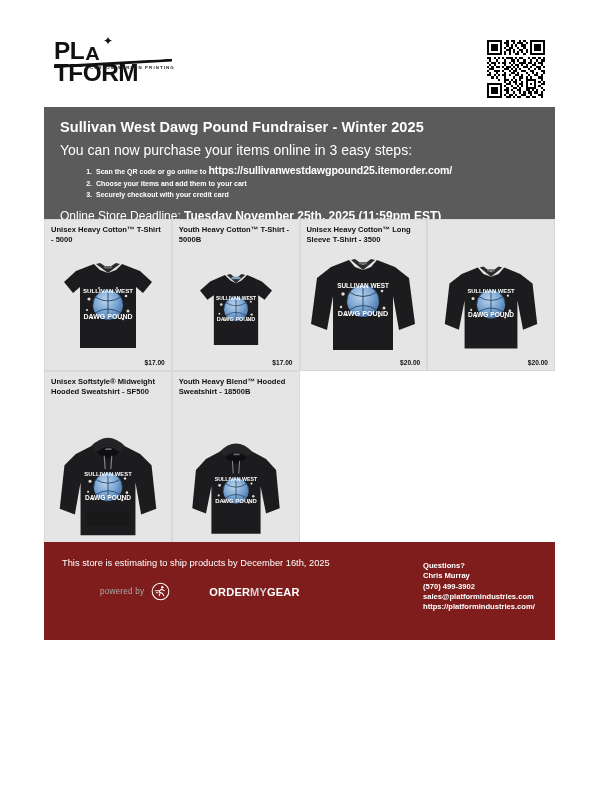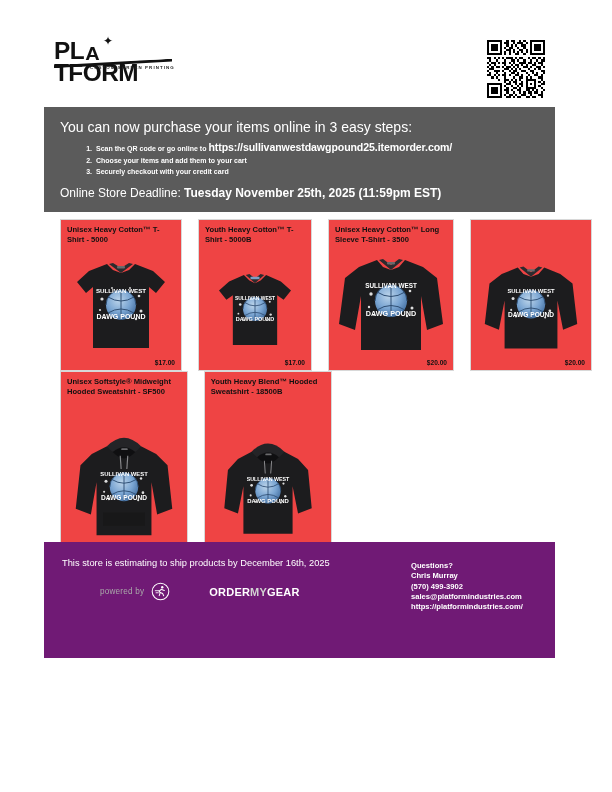--- a/index.html
+++ b/index.html
@@ -134,26 +134,25 @@
     width: 511px;
   }
   .prow {
     display: flex;
     gap: 0;
   }
   .card {
     width: 127.75px;
     box-sizing: border-box;
     border: 1px solid #d8d8d8;
-    background: #ef4444;
+    background: #e5e5e5;
     padding: 5px 6px 4px 6px;
     position: relative;
     display: flex;
     flex-direction: column;
-    margin-left: 16px;
   }
   .row1 .card { height: 152px; }
   .row2 .card { height: 185px; }
   .card-title {
     font-size: 7.6px;
     font-weight: bold;
     line-height: 9.6px;
     color: #111;
     min-height: 19px;
   }
@@ -173,22 +172,22 @@
   }
 
   .garment { display: block; }
 
   
   .footer {
     position: absolute;
     left: 44px;
     top: 542px;
     width: 511px;
-    height: 116px;
-    background: #701a75;
+    height: 98px;
+    background: #7f1d1d;
     color: #fff;
     box-sizing: border-box;
   }
   .ship-text {
     position: absolute;
     left: 18px;
     top: 16px;
     font-size: 9.3px;
   }
   .omg {
@@ -210,21 +209,21 @@
     font-weight: bold;
     letter-spacing: 0.2px;
     color: #ffffff;
     white-space: nowrap;
     margin-left: 32px;
   }
   .omg-word .mid { color: #d2d2d2; font-weight: bold; }
 
   .contact {
     position: absolute;
-    left: 367px;
+    left: 379px;
     top: 19px;
     font-size: 7.6px;
     font-weight: bold;
     line-height: 10.3px;
     color: #fff;
   }
   .contact div { white-space: nowrap; }
 </style>
 </head>
 <body>
@@ -443,20 +442,21 @@
         <rect x="15" y="27" width="2" height="1"></rect>
           <rect x="19" y="27" width="2" height="1"></rect>
         <rect x="22" y="27" width="2" height="1"></rect>
           <rect x="26" y="27" width="1" height="1"></rect>
       </g>
     </svg>
   </div>
 </div>
 
 <div class="panel">
+  <div class="panel-title">Sullivan West Dawg Pound Fundraiser - Winter 2025</div>
   <div class="panel-sub">You can now purchase your items online in 3 easy steps:</div>
   <ol class="steps">
     <li>
       <span>Scan the QR code or go online to </span><span class="step-url">https://sullivanwestdawgpound25.itemorder.com/</span>
     </li>
     <li>
       <span>Choose your items and add them to your cart</span>
     </li>
     <li>
       <span>Securely checkout with your credit card</span>

